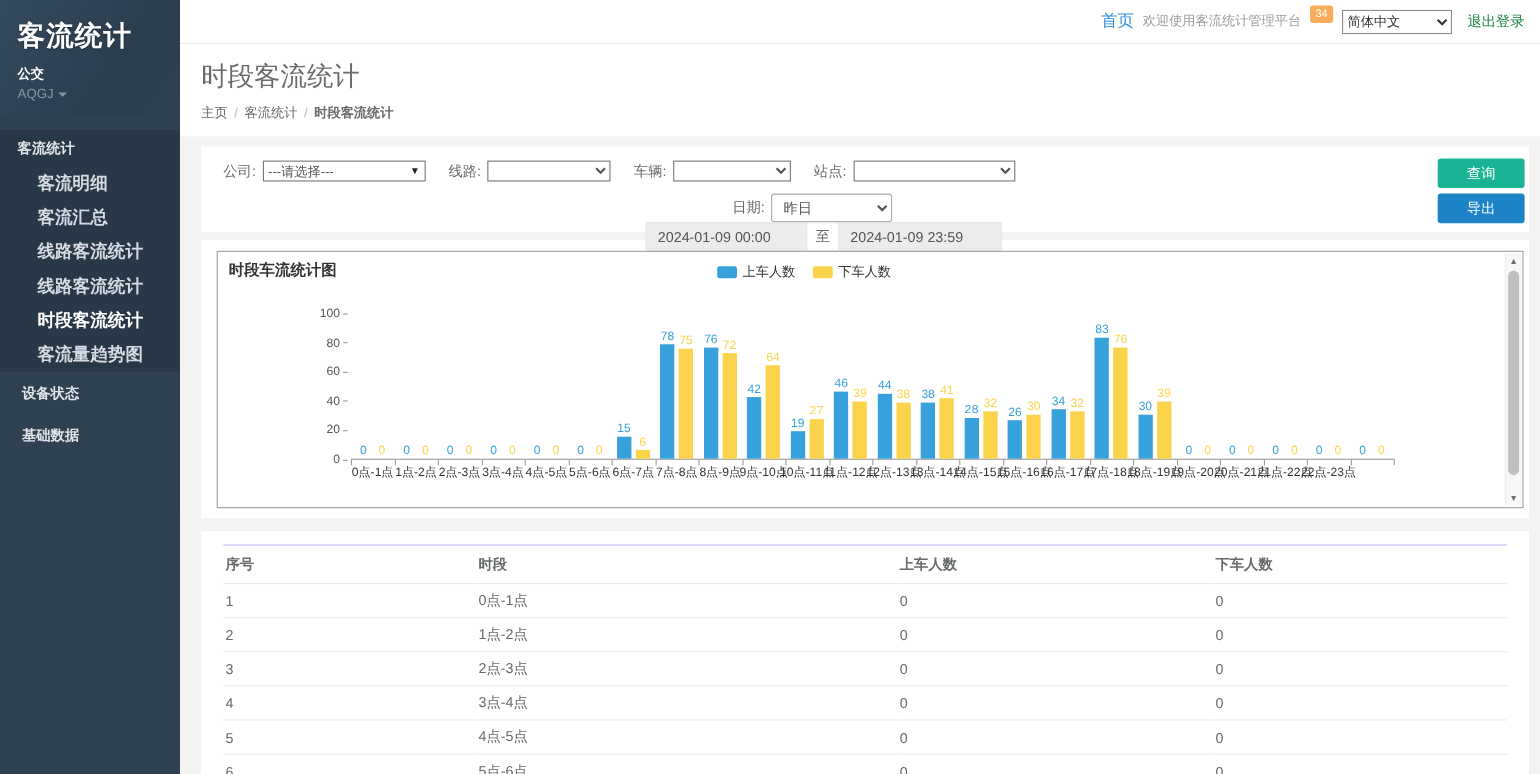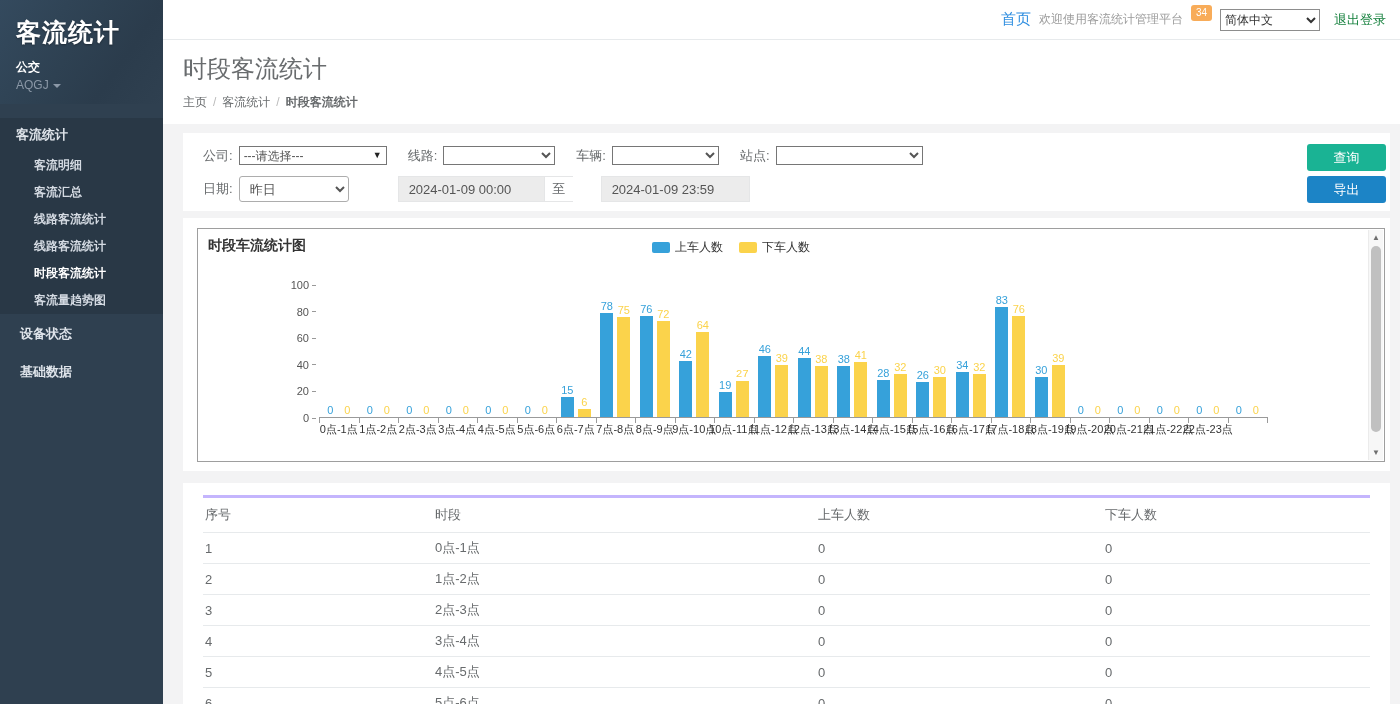--- a/index.html
+++ b/index.html
@@ -16,21 +16,21 @@
     background:linear-gradient(125deg,#344a5e 0%,#2e4152 45%,#2b3c4c 70%,#2f4050 100%);
   }
   .logo-title { font-size:25px; font-weight:bold; color:#fff; letter-spacing:1px; text-shadow:0 1px 2px rgba(0,0,0,.35); }
   .org { margin-top:10px; font-size:12px; font-weight:bold; color:#fff; }
   .org-code { margin-top:2px; font-size:12px; color:#8b98a7; cursor:pointer; }
   .org-code .caret { display:inline-block; margin-left:4px; width:0; height:0;
     border-left:4px solid transparent; border-right:4px solid transparent; border-top:4px solid #8b98a7; vertical-align:middle; }
   nav { margin-top:14px; }
   .menu-section.active { background:#293846; }
   .menu-item { padding:8px 16px; font-size:13px; font-weight:bold; color:#dfe4ea; cursor:pointer; }
-  .submenu-item { padding:5px 16px 5px 34px; font-size:12px; font-weight:bold; color:#d4dae2; cursor:pointer; }
+  .submenu-item { padding:5px 16px 5px 34px; font-size:16px; font-weight:bold; color:#d4dae2; cursor:pointer; }
   .submenu-item.current { color:#ffffff; }
   .menu-section { margin-bottom:2px; }
   .menu-section.plain .menu-item { padding:9px 20px; }
   
   .topbar {
     margin-left:163px; height:40px; background:#fff; border-bottom:1px solid #e7eaec;
     display:flex; align-items:center; justify-content:flex-end; padding-right:14px;
   }
   .home-link { color:#2e8ee0; font-size:15px; text-decoration:none; cursor:pointer; margin-right:8px; }
   .welcome { color:#9b9b9b; font-size:12px; margin-right:8px; }
@@ -45,32 +45,32 @@
   .breadcrumb { margin-top:9px; font-size:12px; color:#676a6c; }
   .breadcrumb .sep { color:#bbb; margin:0 6px; }
   .breadcrumb .crumb { color:#676a6c; cursor:pointer; }
   .breadcrumb .crumb.last { font-weight:bold; cursor:default; }
   
   .content { margin-left:163px; padding:9px 10px 0 20px; }
   .panel { background:#fff; }
   
   .filter-panel { position:relative; height:78px; padding:13px 95px 0 20px; margin-bottom:7px; }
   .frow { display:flex; align-items:center; }
-  .frow + .frow { margin-top:11px; }
+  .frow + .frow { margin-top:11px;flex-direction:column; }
   .fgroup { display:flex; align-items:center; margin-right:21px; }
   .flabel { margin-right:6px; font-size:13px; color:#676a6c; white-space:nowrap; }
   .fake-select { position:relative; width:148px; height:19px; border:1px solid #767676; background:#fff;
     font-size:12px; color:#555; padding:1px 18px 0 4px; cursor:pointer; }
   .fake-select .dn { position:absolute; right:4px; top:3px; font-size:9px; color:#222; }
   select.nsel { height:19px; font-size:12px; border:1px solid #767676; background:#fff; color:#555; font-family:"Liberation Sans",sans-serif; }
   select.w112 { width:112px; } select.w107 { width:107px; } select.w147 { width:147px; }
   select.date-preset { width:110px; height:26px; font-size:13px; color:#555; border:1px solid #adadad; border-radius:3px;
     padding-left:6px; background:#fff; font-family:"Liberation Sans",sans-serif; }
   .date-input { width:147px; height:26px; background:#ececec; border:1px solid #e5e6e7; color:#555;
-    font-size:13px; padding-left:10px; font-family:"Liberation Sans",sans-serif;margin-left:28px; }
+    font-size:13px; padding-left:10px; font-family:"Liberation Sans",sans-serif; }
   .to-box { width:28px; height:26px; background:#fff; border:1px solid #e5e6e7; border-left:none; border-right:none;
     text-align:center; line-height:24px; font-size:13px; color:#676a6c; }
   .btn { position:absolute; right:4px; width:79px; height:27px; border:none; border-radius:3px;
     color:#fff; font-size:13px; cursor:pointer; font-family:"Liberation Sans",sans-serif; }
   .btn-query { top:11px; background:#1ab394; }
   .btn-export { top:43px; background:#1c84c6; }
   
   .chart-panel { height:253px; padding:10px 5px 9px 14px; margin-bottom:12px; }
   .chart-box { position:relative; height:100%; border:1px solid #9e9e9e; background:#fff; overflow:hidden; }
   .chart-title { position:absolute; left:10px; top:8px; font-size:14px; font-weight:bold; color:#333; }
@@ -92,22 +92,22 @@
   .xlabel { position:absolute; top:137px; left:50%; transform:translateX(-50%); font-size:11px; color:#333; white-space:nowrap; }
   .tick { position:absolute; right:-1px; top:133px; width:1px; height:5px; background:#9a9a9a; }
   .tick.first { right:auto; left:0; }
   .vscroll { position:absolute; top:1px; right:1px; bottom:1px; width:15px; background:#f7f7f7; border-left:1px solid #ebebeb; }
   .vscroll .arr { position:absolute; left:0; right:0; height:13px; text-align:center; font-size:8px; color:#6e6e6e; line-height:13px; cursor:pointer; }
   .vscroll .arr.up { top:1px; } .vscroll .arr.down { bottom:1px; }
   .vscroll .thumb { position:absolute; left:2px; right:2px; top:16px; bottom:28px; background:#c0c0c0; border-radius:5px; cursor:grab; }
   
   .table-panel { padding:12px 20px 20px 20px; min-height:240px; }
   table.data { width:100%; border-collapse:collapse; font-size:13px; color:#676a6c; }
-  table.data th { text-align:left; font-weight:normal; padding:8px 4px 8px 2px;
-    border-top:3px solid #c4b5fd; border-bottom:1px solid #e7eaec; }
+  table.data th { text-align:left; font-weight:bold; padding:8px 4px 8px 2px;
+    border-top:1px solid #c4b5fd; border-bottom:1px solid #e7eaec; }
   table.data td { padding:6px 4px 6px 2px; border-bottom:1px solid #e7eaec; }
   .col-idx { width:230px; } .col-period { width:383px; } .col-up { width:287px; }
 </style>
 </head>
 <body>
 
 <aside class="sidebar">
   <div class="logo">
     <div class="logo-title">客流统计</div>
     <div class="org">公交</div>
@@ -424,21 +424,21 @@
                   <span class="val" style="color: rgb(251, 211, 75);">41</span>
                   <div class="bar" style="height: 54.53px; background: rgb(251, 211, 75);"></div>
                 </div>
               </div>
               <div class="xlabel">13点-14点</div>
               <i class="tick"></i>
             </div>
             <div class="bar-group">
               <div class="bars">
                 <div class="bar-col">
-                  <span class="val" style="color: rgb(54, 161, 218);">28</span>
+                  <span class="val" style="color: rgb(54, 161, 218); font-family: Liberation Mono, monospace;">28</span>
                   <div class="bar" style="height: 37.24px; background: rgb(54, 161, 218);"></div>
                 </div>
                 <div class="bar-col">
                   <span class="val" style="color: rgb(251, 211, 75);">32</span>
                   <div class="bar" style="height: 42.56px; background: rgb(251, 211, 75);"></div>
                 </div>
               </div>
               <div class="xlabel">14点-15点</div>
               <i class="tick"></i>
             </div>

